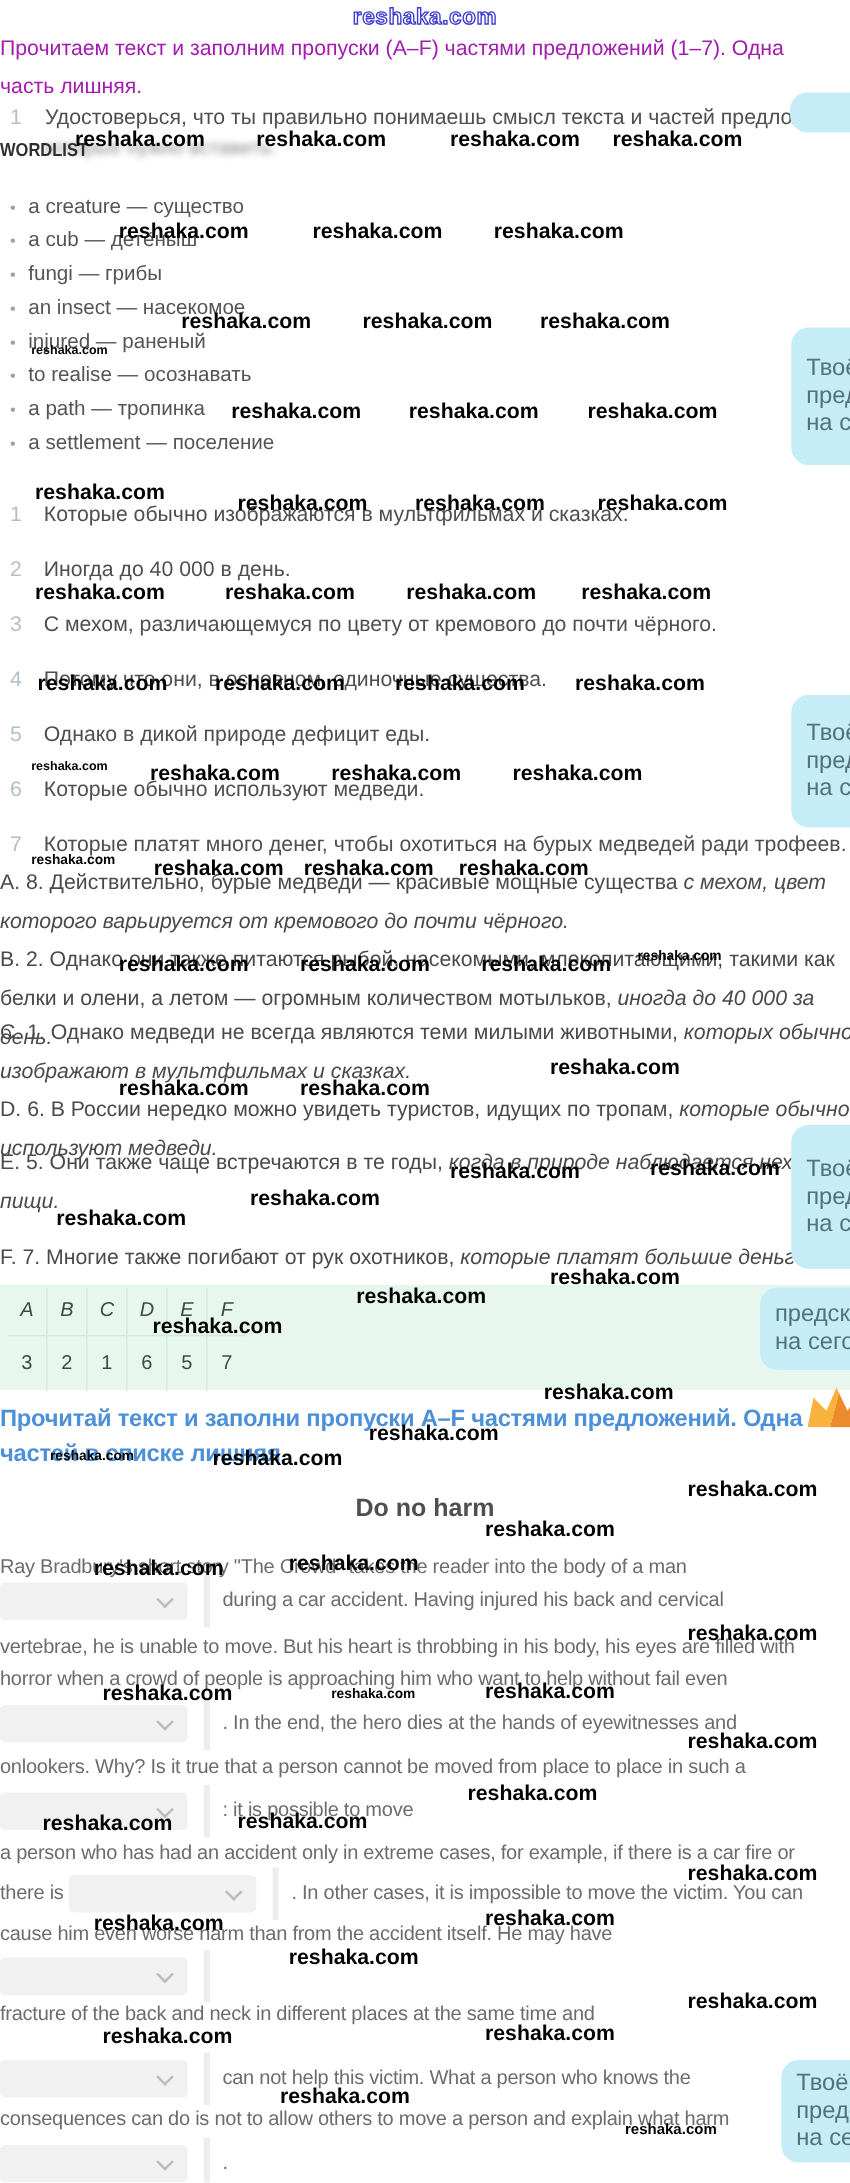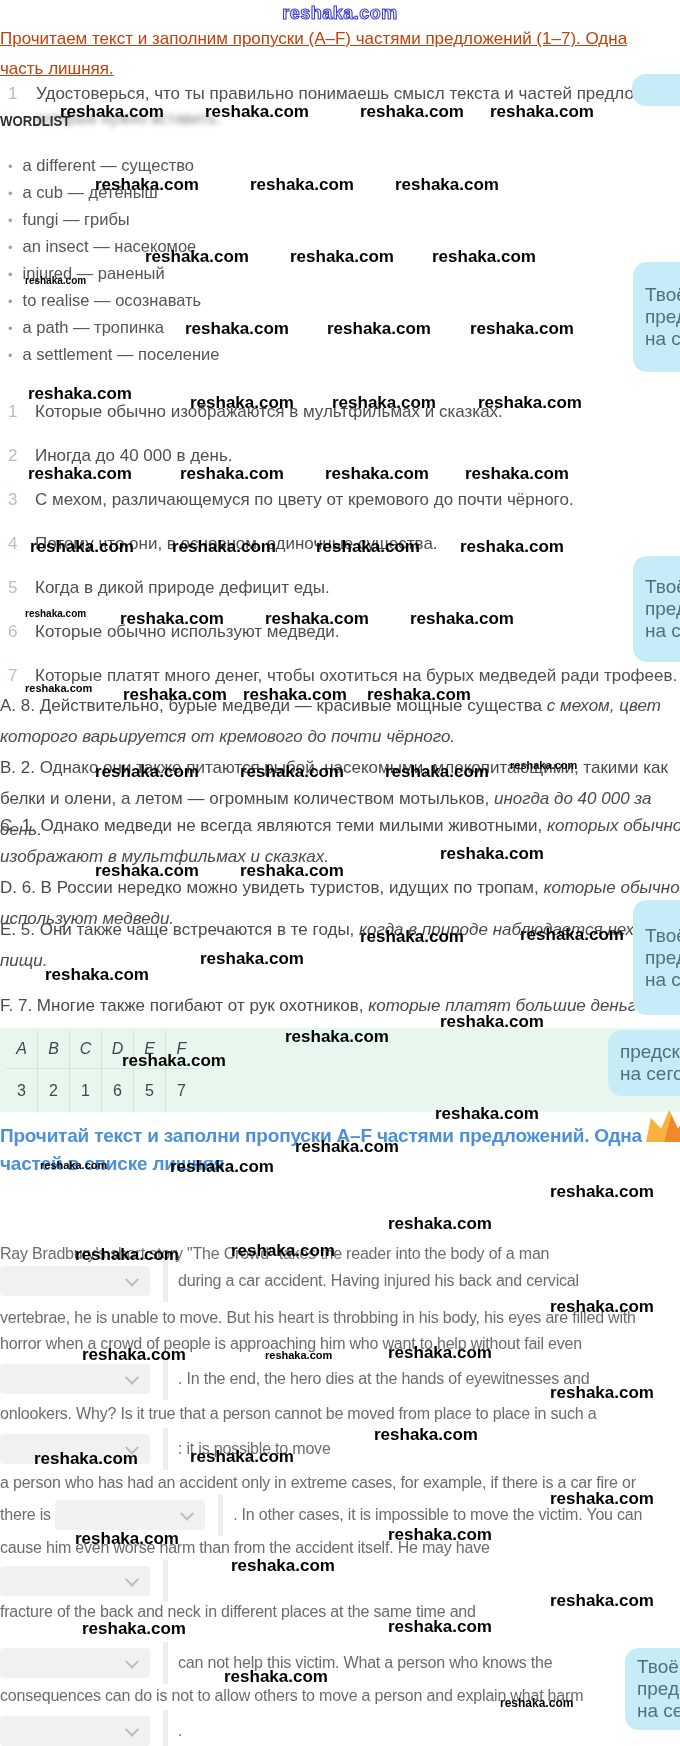--- a/index.html
+++ b/index.html
@@ -4,21 +4,21 @@
 <style>
   html,body{margin:0;padding:0;}
   body{
     width:680px;height:1746px;position:relative;overflow:hidden;background:#ffffff;
     font-family:"Liberation Sans", sans-serif;
   }
   #page{position:absolute;inset:0;padding-left:32px;}
   .watermark{position:absolute;font-weight:bold;color:#000;white-space:nowrap;z-index:5;line-height:1;}
   .logo{position:absolute;top:3px;left:0;width:680px;text-align:center;font-size:18px;font-weight:bold;
     color:#ffffff;-webkit-text-stroke:1.1px #3b3bd1;letter-spacing:.5px;z-index:4;}
-  .intro{position:absolute;top:24px;left:0;width:664px;font-size:17px;line-height:30px;color:#c2410c;text-decoration:underline;}
+  .intro{position:absolute;top:24px;left:0;width:664px;font-size:17px;line-height:30px;color:#a21caf;}
   .step{position:absolute;top:84px;left:0;width:680px;white-space:nowrap;overflow:hidden;font-size:17px;color:#4f4f4f;}
   .step .num{display:inline-block;width:28px;color:#b3bfc7;padding-left:8px;}
   .blur-line{position:absolute;top:110px;left:36px;font-size:16px;color:#8b8b8b;filter:blur(2.5px);}
   .wordlist-title{position:absolute;top:112px;left:0;font-size:15px;font-weight:bold;color:#2f2f33;
     transform:scaleX(.88);transform-origin:left;letter-spacing:0;}
   .wordlist{position:absolute;top:152px;left:2px;margin:0;padding:0;list-style:none;}
   .wordlist li{height:27px;line-height:27px;font-size:16.5px;color:#555;}
   .bullet{color:#9aa3ab;margin:0 10px 0 6px;font-size:13px;}
   .q{position:absolute;left:0;width:690px;font-size:17px;color:#4f4f4f;white-space:nowrap;overflow:hidden;}
   .q .num{display:inline-block;width:27px;color:#b3bfc7;padding-left:8px;}
@@ -56,21 +56,21 @@
   <div class="logo">reshaka.com</div>
   <div class="intro">Прочитаем текст и заполним пропуски (A–F) частями предложений (1–7). Одна часть лишняя.</div>
 
   <div class="step">
     <span class="num">1</span><span>Удостоверься, что ты правильно понимаешь смысл текста и частей предложений,</span>
   </div>
   <div class="blur-line">которые нужно вставить.</div>
 
   <div class="wordlist-title">WORDLIST</div>
   <ul class="wordlist" id="wordlist">
-      <li class="wl-item"><span class="bullet">•</span><span class="wl-text">a different — существо</span></li>
+      <li class="wl-item"><span class="bullet">•</span><span class="wl-text">a creature — существо</span></li>
       <li class="wl-item"><span class="bullet">•</span><span class="wl-text">a cub — детёныш</span></li>
       <li class="wl-item"><span class="bullet">•</span><span class="wl-text">fungi — грибы</span></li>
       <li class="wl-item"><span class="bullet">•</span><span class="wl-text">an insect — насекомое</span></li>
       <li class="wl-item"><span class="bullet">•</span><span class="wl-text">injured — раненый</span></li>
       <li class="wl-item"><span class="bullet">•</span><span class="wl-text">to realise — осознавать</span></li>
       <li class="wl-item"><span class="bullet">•</span><span class="wl-text">a path — тропинка</span></li>
       <li class="wl-item"><span class="bullet">•</span><span class="wl-text">a settlement — поселение</span></li>
     </ul>
 
   <div class="table-strip"></div>
@@ -89,20 +89,21 @@
           <td>2</td>
           <td>1</td>
           <td>6</td>
           <td>5</td>
           <td>7</td>
         </tr>
   </tbody>
     </table>
 
   <div class="task-heading">Прочитай текст и заполни пропуски A–F частями предложений. Одна из частей в списке лишняя</div>
+  <div class="story-title">Do no harm</div>
 
   <div class="mascot"></div>
 <div class="watermark" style="left: 60px; top: 103px; font-size: 17px;">reshaka.com</div>
     <div class="watermark" style="left: 205px; top: 103px; font-size: 17px;">reshaka.com</div>
     <div class="watermark" style="left: 360px; top: 103px; font-size: 17px;">reshaka.com</div>
     <div class="watermark" style="left: 490px; top: 103px; font-size: 17px;">reshaka.com</div>
     <div class="watermark" style="left: 95px; top: 176px; font-size: 17px;">reshaka.com</div>
     <div class="watermark" style="left: 250px; top: 176px; font-size: 17px;">reshaka.com</div>
     <div class="watermark" style="left: 395px; top: 176px; font-size: 17px;">reshaka.com</div>
     <div class="watermark" style="left: 145px; top: 248px; font-size: 17px;">reshaka.com</div>
@@ -168,21 +169,21 @@
     <div class="watermark" style="left: 231px; top: 1557px; font-size: 17px;">reshaka.com</div>
     <div class="watermark" style="left: 550px; top: 1592px; font-size: 17px;">reshaka.com</div>
     <div class="watermark" style="left: 82px; top: 1620px; font-size: 17px;">reshaka.com</div>
     <div class="watermark" style="left: 388px; top: 1618px; font-size: 17px;">reshaka.com</div>
     <div class="watermark" style="left: 224px; top: 1668px; font-size: 17px;">reshaka.com</div>
     <div class="watermark" style="left: 500px; top: 1697px; font-size: 12px;">reshaka.com</div>
     <div class="q" style="top: 402px;"><span class="num">1</span><span class="qt">Которые обычно изображаются в мультфильмах и сказках.</span></div>
     <div class="q" style="top: 446px;"><span class="num">2</span><span class="qt">Иногда до 40 000 в день.</span></div>
     <div class="q" style="top: 490px;"><span class="num">3</span><span class="qt">С мехом, различающемуся по цвету от кремового до почти чёрного.</span></div>
     <div class="q" style="top: 534px;"><span class="num">4</span><span class="qt">Потому что они, в основном, одиночные существа.</span></div>
-    <div class="q" style="top: 578px;"><span class="num">5</span><span class="qt">Когда в дикой природе дефицит еды.</span></div>
+    <div class="q" style="top: 578px;"><span class="num">5</span><span class="qt">Однако в дикой природе дефицит еды.</span></div>
     <div class="q" style="top: 622px;"><span class="num">6</span><span class="qt">Которые обычно используют медведи.</span></div>
     <div class="q" style="top: 666px;"><span class="num">7</span><span class="qt">Которые платят много денег, чтобы охотиться на бурых медведей ради трофеев.</span></div>
     <div class="ans" style="top: 690px;"><span>A. 8. Действительно, бурые медведи — красивые мощные существа </span><i>с мехом, цвет которого варьируется от кремового до почти чёрного.</i></div>
     <div class="ans" style="top: 752px;"><span>B. 2. Однако они также питаются рыбой, насекомыми, млекопитающими, такими как белки и олени, а летом — огромным количеством мотыльков, </span><i>иногда до 40 000 за день.</i></div>
     <div class="ans" style="top: 810px;"><span>C. 1. Однако медведи не всегда являются теми милыми животными, </span><i>которых обычно изображают в мультфильмах и сказках.</i></div>
     <div class="ans" style="top: 872px;"><span>D. 6. В России нередко можно увидеть туристов, идущих по тропам, </span><i>которые обычно используют медведи.</i></div>
     <div class="ans" style="top: 914px;"><span>E. 5. Они также чаще встречаются в те годы, </span><i>когда в природе наблюдается нехватка пищи.</i></div>
     <div class="ans" style="top: 990px;"><span>F. 7. Многие также погибают от рук охотников, </span><i>которые платят большие деньги за отстрел медведей ради трофеев.</i></div>
     <div class="story-line" style="top: 1238px;"><span class="t">Ray Bradbury's short story "The Crowd" takes the reader into the body of a man</span></div>
     <div class="story-line" style="top: 1260px;"><span class="select"><span class="chev"></span></span><span class="sel-div"></span><span class="t">during a car accident. Having injured his back and cervical</span></div>

